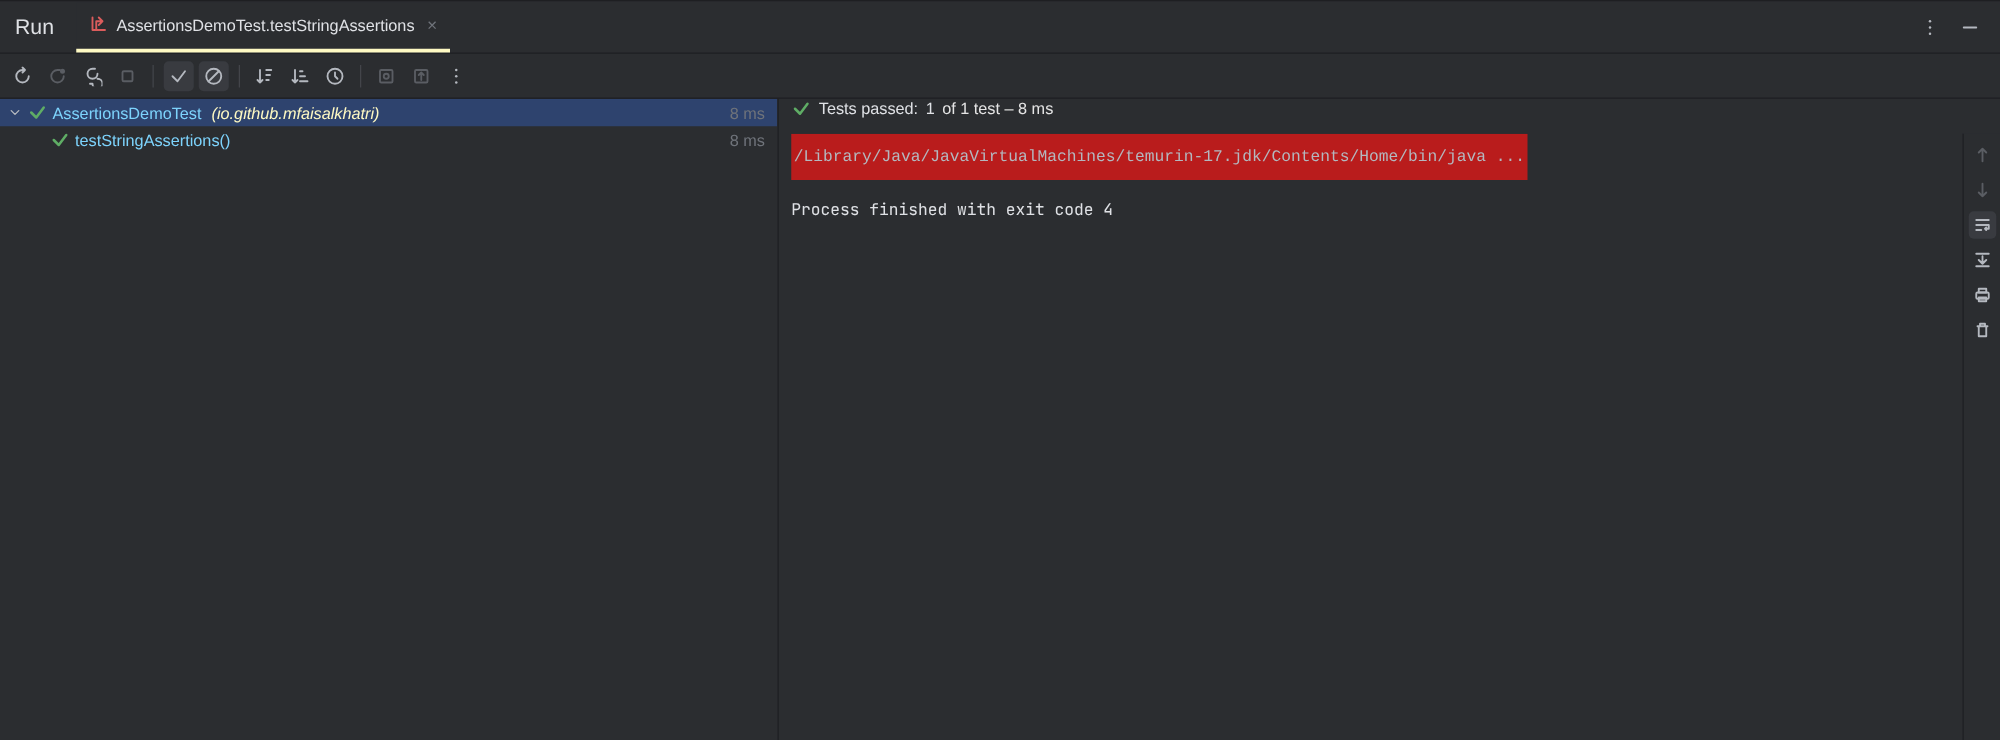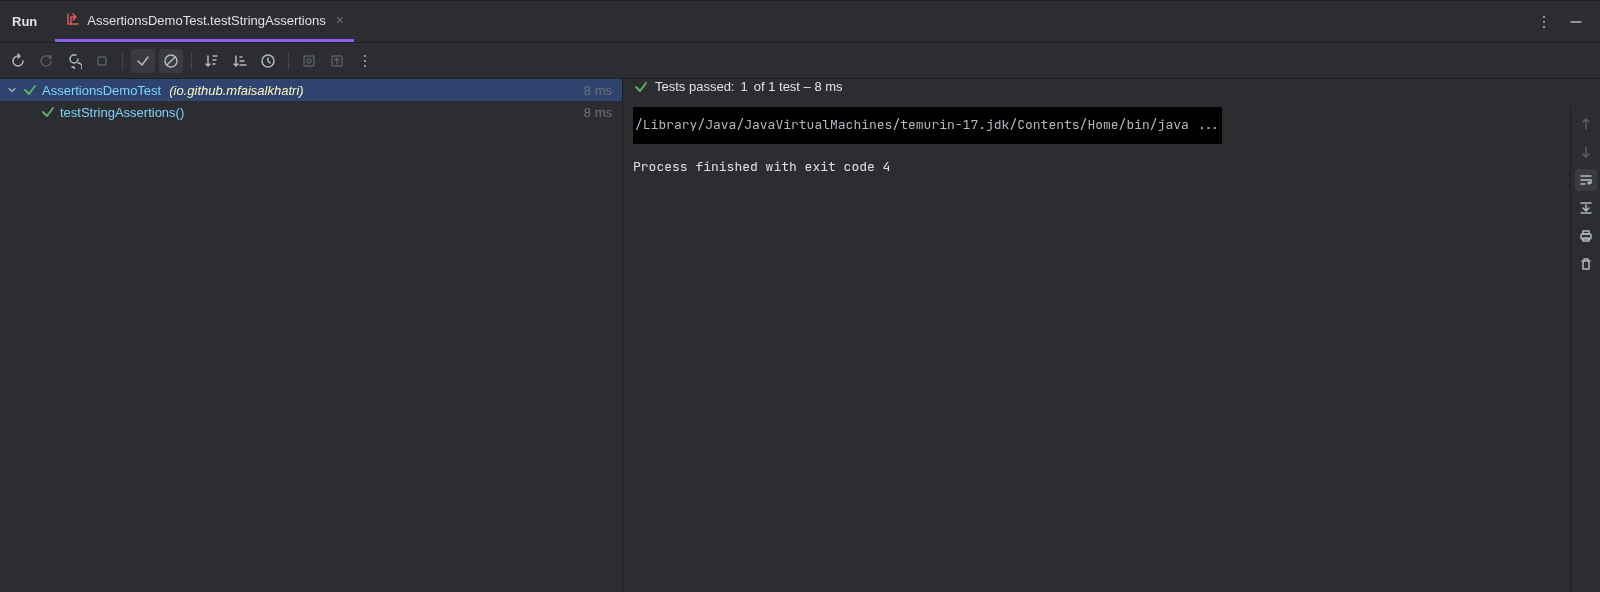--- a/index.html
+++ b/index.html
@@ -23,31 +23,31 @@
       border-top: 1px solid #1e1f22;
     }
     .header {
       display: flex;
       align-items: center;
       height: 42px;
       border-bottom: 1px solid #1e1f22;
       padding: 0 6px;
     }
     .header-title {
-      font-weight: 700;
+      font-weight: 400;
       padding: 0 6px;
-      font-size: 13px;
+      font-size: 17px;
     }
     .tab {
       display: flex;
       align-items: center;
       height: 40px;
       padding: 0 10px;
       margin-left: 12px;
-      border-bottom: 3px solid #8b5cf6;
+      border-bottom: 3px solid #fef9c3;
       background: #2b2d30;
       gap: 6px;
     }
     .tab-icon svg {
       width: 16px;
       height: 16px;
     }
     .tab-label {
       font-size: 13px;
       color: #dfe1e5;
@@ -187,24 +187,25 @@
     .console-output {
       flex: 1;
       padding: 8px 10px;
       font-family: "JetBrains Mono", Menlo, Consolas, monospace;
       font-size: 13px;
       line-height: 1.6;
       color: #dfe1e5;
       overflow: auto;
     }
     .console-output .cmd {
-      background: #000000;
+      background: #b91c1c;
       color: #b4b8bf;
       padding: 11px 2px;
       display: inline;
+      font-family: Liberation Mono, monospace;
     }
     .console-gutter {
       width: 30px;
       border-left: 1px solid #1e1f22;
       background: #2b2d30;
       display: flex;
       flex-direction: column;
       align-items: center;
       padding-top: 6px;
       gap: 6px;

